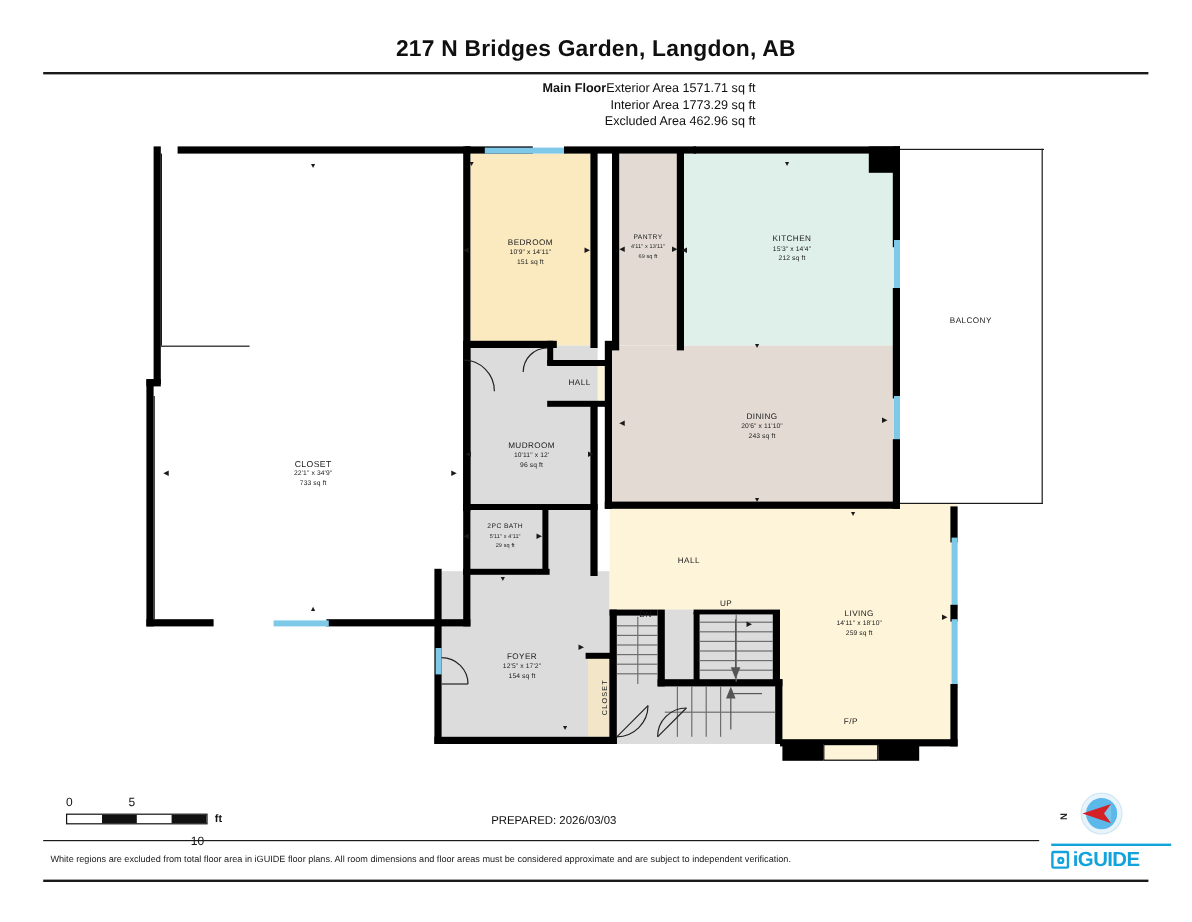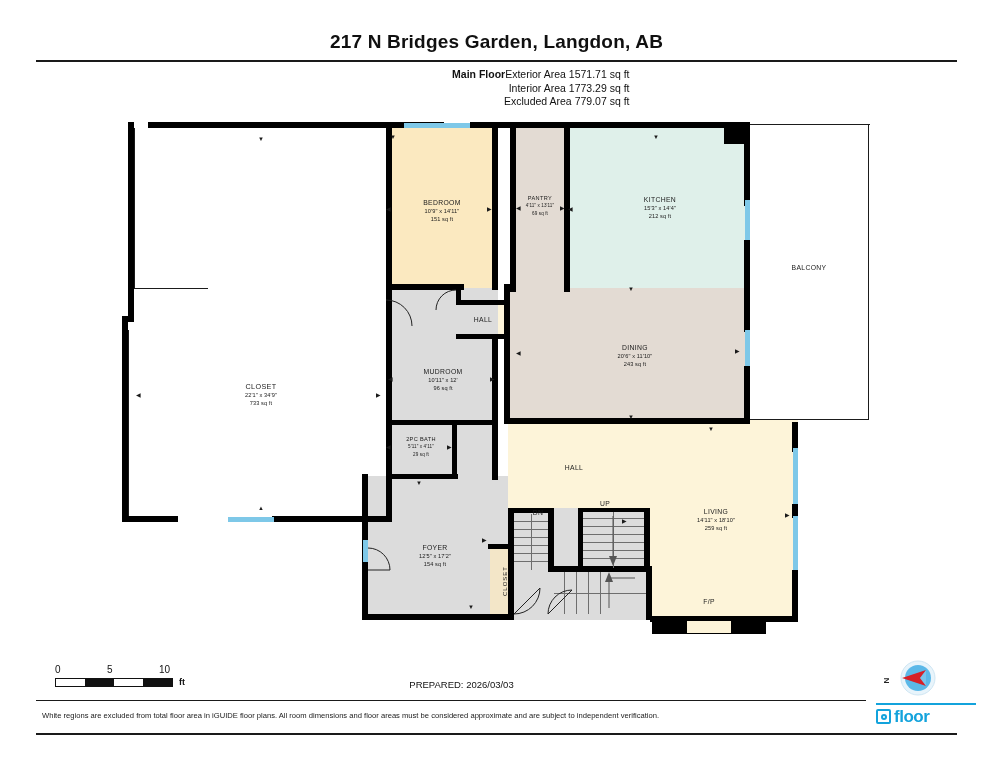--- a/index.html
+++ b/index.html
@@ -236,21 +236,21 @@
 <div id="title-rule"></div>
 
 <div id="area-summary">
   <div class="row">
     <span class="floor-label">Main Floor</span><span>Exterior Area 1571.71 sq ft</span>
   </div>
   <div class="row">
     <span class="indent"></span><span>Interior Area 1773.29 sq ft</span>
   </div>
   <div class="row">
-    <span class="indent"></span><span>Excluded Area 779.07 sq ft</span>
+    <span class="indent"></span><span>Excluded Area 462.96 sq ft</span>
   </div>
 </div>
 
 <div id="plan">
 
   <div class="region" style="left:133px; top:126px; width:256px; height:398px; background:#ffffff;"></div>
 
   <div class="region" style="left:749px; top:124px; width:120px; height:296px; background:#ffffff;"></div>
 
   <div class="region" style="left:392px; top:128px; width:100px; height:160px; background:#fbe9c0;"></div>
@@ -498,21 +498,21 @@
     <polygon points="609,572 605,582 613,582" fill="#555"></polygon>
     <line x1="609" y1="578" x2="635" y2="578" stroke="#555" stroke-width="1"></line>
   </svg>
 
 </div>
 
 <div id="scalebar-wrap">
   <div id="scalebar-nums">
     <span style="left:0px;">0</span>
     <span style="left:52px;">5</span>
-    <span style="left:104px;">10</span>
+    <span style="left:104px;margin-top:32px;">10</span>
   </div>
   <div id="scalebar-bar">
     <i style="left:29px; width:29px;"></i>
     <i style="left:87px; width:29px;"></i>
   </div>
   <div id="scalebar-ft">ft</div>
 </div>
 
 <div id="prepared">PREPARED: 2026/03/03</div>
 
@@ -523,17 +523,17 @@
     <circle cx="34" cy="18" r="13" fill="#5bb8e8"></circle>
     <polygon points="18,18 42,10 36,18 42,26" fill="#d62027"></polygon>
     <polygon points="42,10 36,18 42,26" fill="#ffffff" opacity="0.18"></polygon>
   </svg>
 </div>
 
 <div id="footer-rule"></div>
 <div id="logo-rule"></div>
 <div id="logo">
   <span class="mark"></span>
-  <span class="word">floor</span>
+  <span class="word">iGUIDE</span>
 </div>
 
 <div id="disclaimer">White regions are excluded from total floor area in iGUIDE floor plans. All room dimensions and floor areas must be considered approximate and are subject to independent verification.</div>
 <div id="bottom-rule"></div>
 
 </body></html>

